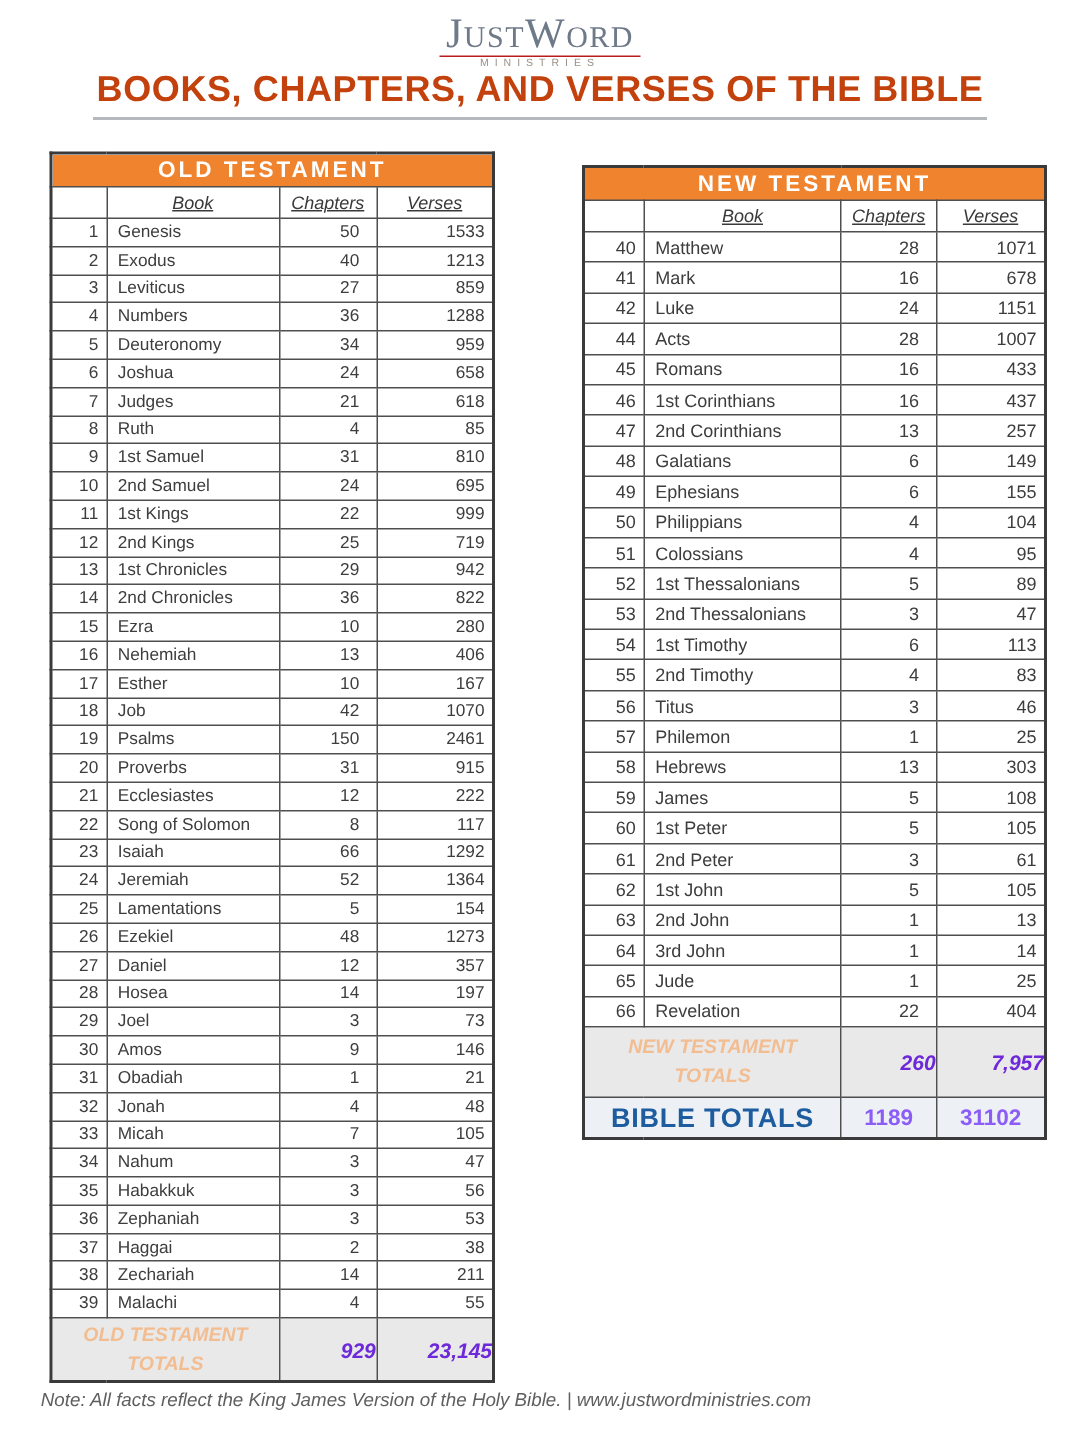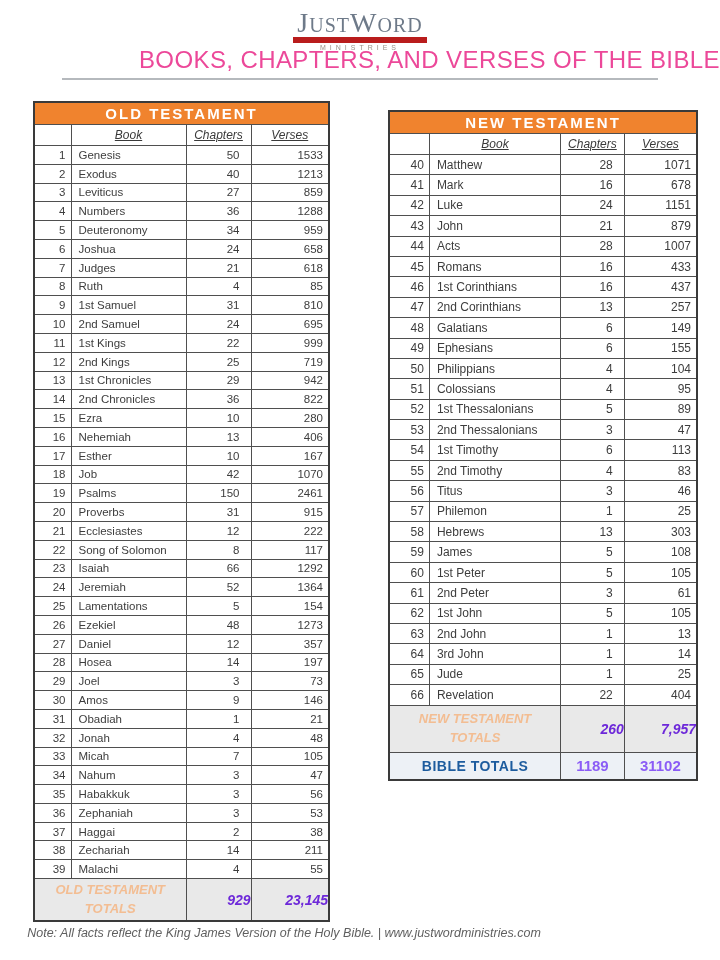--- a/index.html
+++ b/index.html
@@ -5,29 +5,29 @@
   html,body{margin:0;padding:0;}
   body{
     width:720px;height:960px;background:#ffffff;position:relative;
     font-family:"Liberation Sans", sans-serif;color:#3d3d3d;overflow:hidden;
   }
   
   .logo{position:absolute;top:8px;left:0;width:720px;text-align:center;}
   .logo-word{
     display:inline-block;font-family:"Liberation Serif", serif;
     font-variant:small-caps;font-size:28px;letter-spacing:1px;color:#6e7a89;
-    border-bottom:6px solid #b91c1c;padding:0 4px 0 4px;line-height:1.05;
+    border-bottom:1px solid #b91c1c;padding:0 4px 0 4px;line-height:1.05;
   }
   .logo-tagline{
     font-size:7px;letter-spacing:4px;color:#9b9187;text-transform:uppercase;
     margin-top:1px;
   }
   .page-title{
-    position:absolute;top:46px;left:0;width:720px;text-align:right;
-    font-size:24px;font-weight:400;color:#ec4899;letter-spacing:0.4px;
+    position:absolute;top:46px;left:0;width:720px;text-align:center;
+    font-size:24px;font-weight:700;color:#c2410c;letter-spacing:0.4px;
   }
   .title-underline{
     position:absolute;top:78px;left:62px;width:596px;height:2px;background:#b5b9bd;
   }
   
   .tbl-wrap{position:absolute;}
   #ot-wrap{left:33px;top:101px;width:260px;}
   #nt-wrap{left:388px;top:110px;width:310px;}
   table{border-collapse:collapse;width:100%;table-layout:fixed;border:2px solid #3a3a3a;}
   td,th{border:1px solid #4f4f4f;overflow:hidden;white-space:nowrap;vertical-align:middle;padding:0;}
@@ -50,21 +50,21 @@
   .totals-label{
     text-align:center;font-style:italic;font-weight:bold;font-size:13px;
     color:#f3bd92;line-height:1.45;white-space:normal;
   }
   .totals-val{
     text-align:right;font-style:italic;font-weight:bold;font-size:14px;color:#6d28d9;
   }
   .ot .totals-row td{height:41px;}
   .nt .totals-row td{height:46px;}
   .bible-row td{background:#edf1f6;height:26px;}
-  .bible-label{text-align:center;font-weight:800;font-size:14px;color:#1d5c9e;letter-spacing:0.5px;}
+  .bible-label{text-align:center;font-weight:800;font-size:18px;color:#1d5c9e;letter-spacing:0.5px;}
   .bible-val{text-align:center;font-weight:800;font-size:15px;color:#8b5cf6;}
   
   .note{
     position:absolute;top:926px;left:0;width:568px;text-align:center;
     font-size:12.5px;font-style:italic;color:#5f5f5f;
   }
 </style>
 </head>
 <body>
 
@@ -376,26 +376,20 @@
           <td class="c-chap">16</td>
           <td class="c-ver">678</td>
         </tr>
         <tr>
           <td class="c-num">42</td>
           <td class="c-book">Luke</td>
           <td class="c-chap">24</td>
           <td class="c-ver">1151</td>
         </tr>
         <tr>
-          <td class="c-num">43</td>
-          <td class="c-book">John</td>
-          <td class="c-chap">21</td>
-          <td class="c-ver">879</td>
-        </tr>
-        <tr>
           <td class="c-num">44</td>
           <td class="c-book">Acts</td>
           <td class="c-chap">28</td>
           <td class="c-ver">1007</td>
         </tr>
         <tr>
           <td class="c-num">45</td>
           <td class="c-book">Romans</td>
           <td class="c-chap">16</td>
           <td class="c-ver">433</td>

